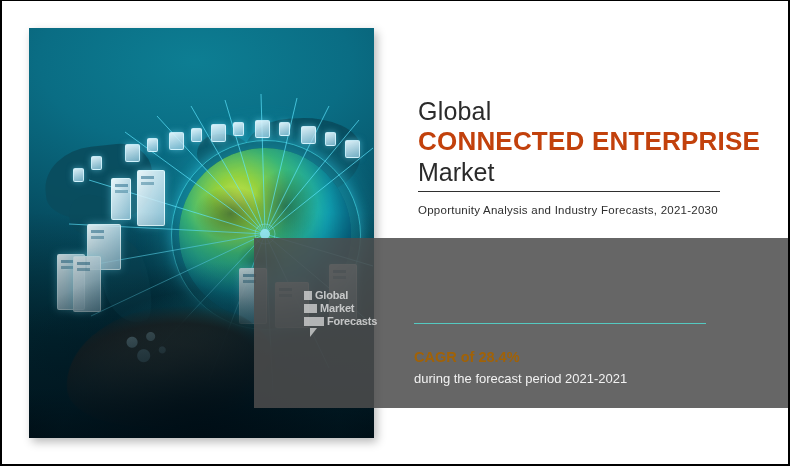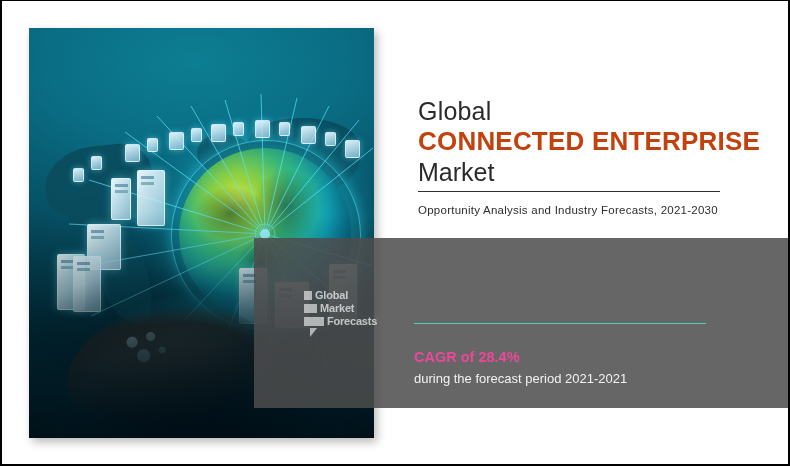--- a/index.html
+++ b/index.html
@@ -253,21 +253,21 @@
   }
   #cagr-block {
     position: absolute;
     left: 412px;
     top: 346px;
     width: 330px;
   }
   .cagr-head {
     font-size: 14.5px;
     font-weight: 700;
-    color: #ec4899;
+    color: #a16207;
     line-height: 1.5;
   }
   .cagr-sub {
     font-size: 13px;
     font-weight: 400;
     color: #f2f2f2;
     line-height: 1.5;
   }
 
   

